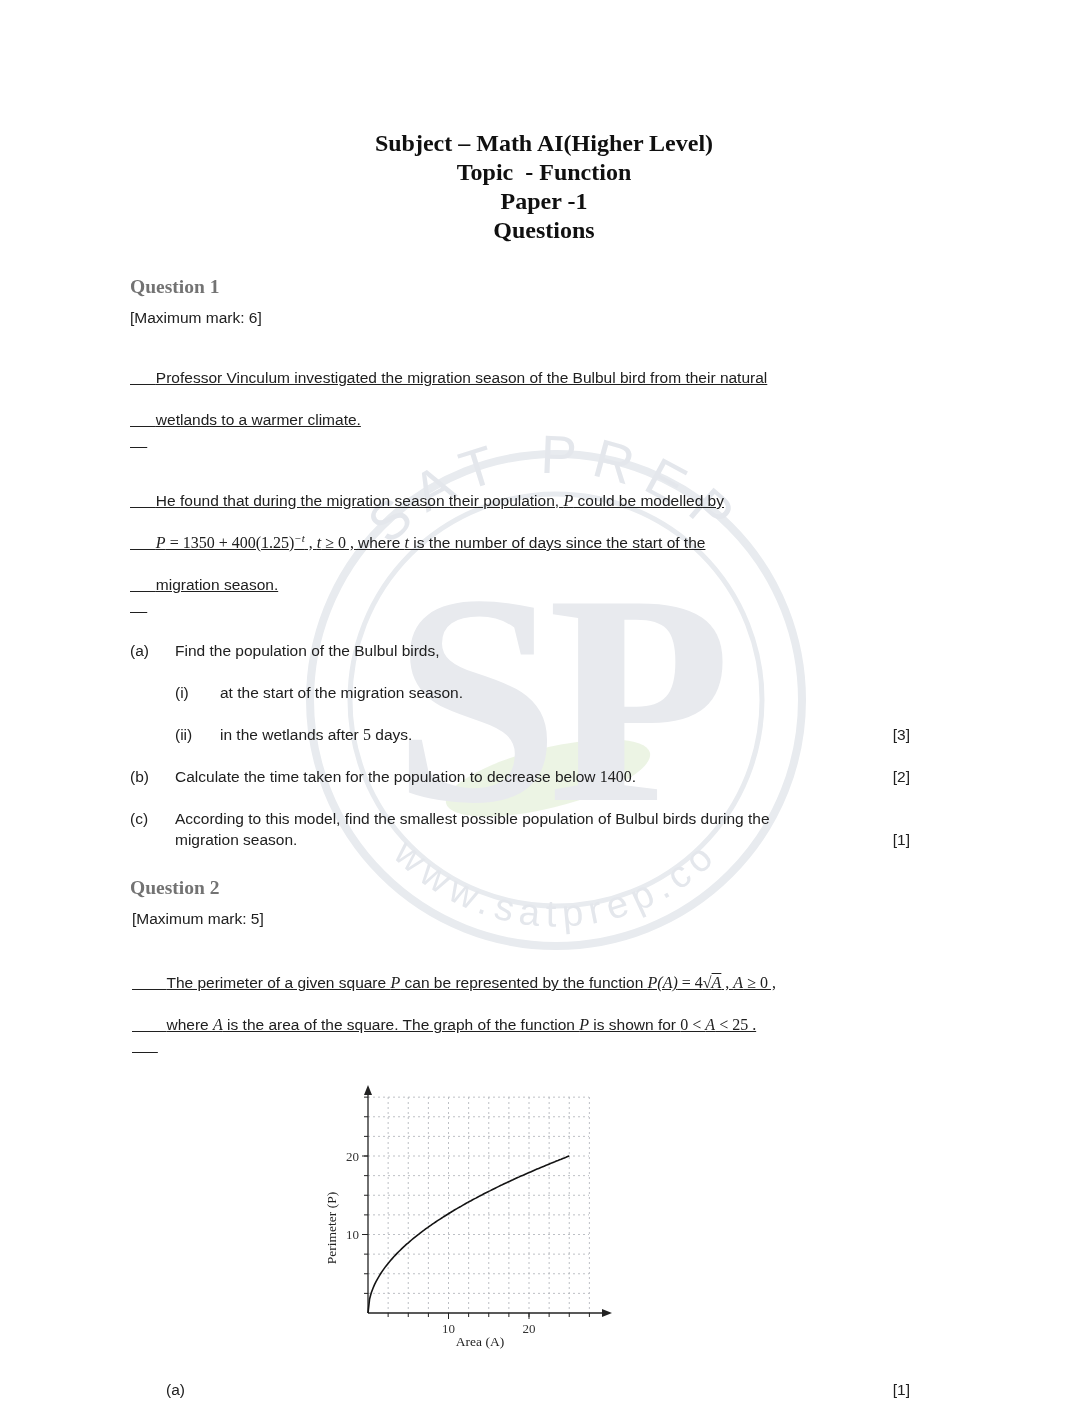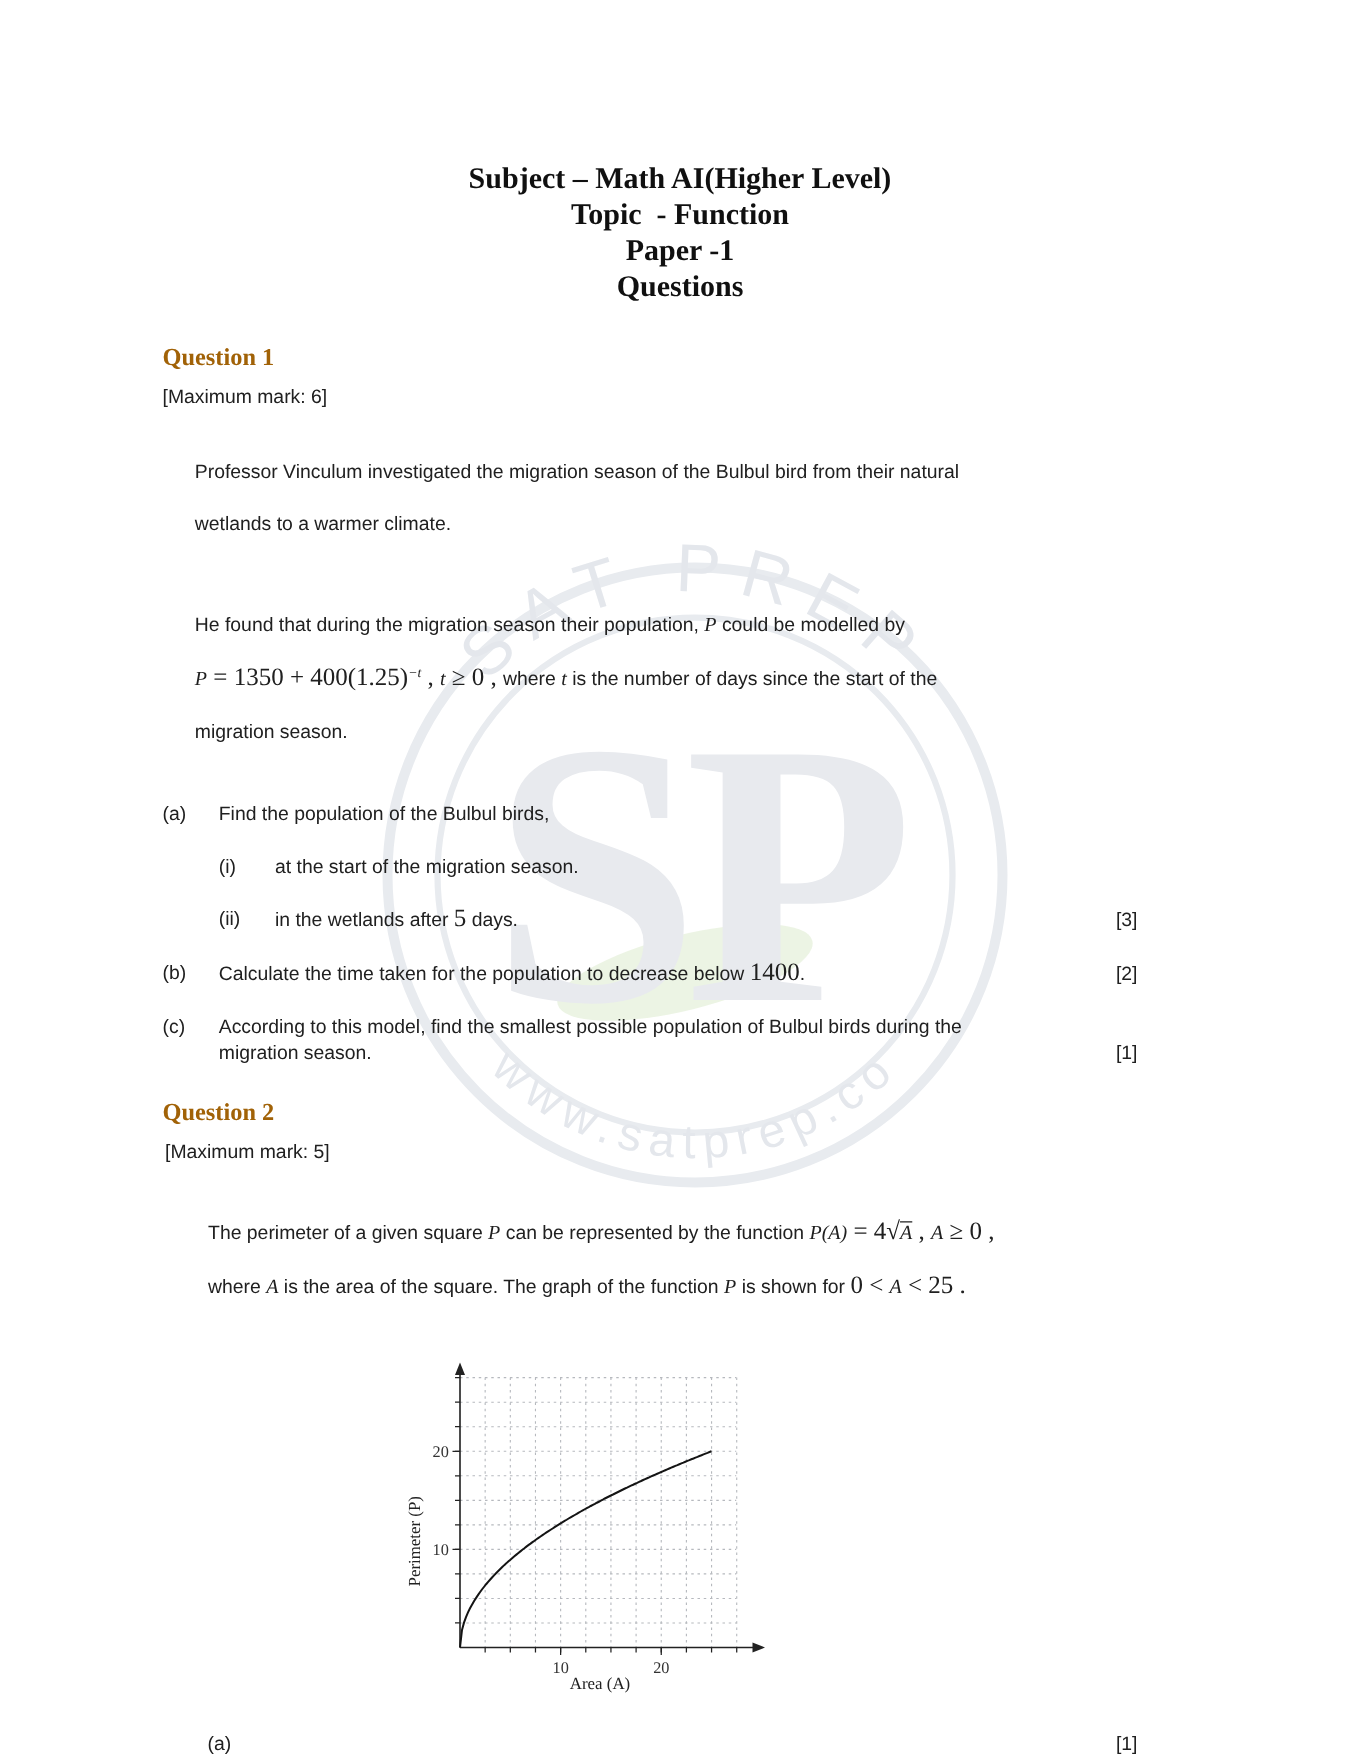--- a/index.html
+++ b/index.html
@@ -6,24 +6,24 @@
   .page{position:relative;width:1088px;height:1408px;background:#ffffff;overflow:hidden;
         font-family:"Liberation Sans",sans-serif;color:#202020;}
   
   .wm{position:absolute;left:0;top:0;width:1088px;height:1408px;pointer-events:none;}
   
   .header{position:absolute;top:129px;left:0;width:1088px;text-align:center;
           font-family:"Liberation Serif",serif;font-weight:700;font-size:24px;line-height:29px;color:#101010;}
   .header .tl{white-space:pre;}
   
   .content{position:absolute;left:130px;top:276px;width:780px;font-size:15.5px;line-height:21px;}
-  .q-heading{font-family:"Liberation Serif",serif;font-weight:700;font-size:19.5px;color:#a16207;}
+  .q-heading{font-family:"Liberation Serif",serif;font-weight:700;font-size:19.5px;color:#737373;}
   .maxmark{margin-top:10px;}
-  .para{margin-top:18px;white-space:pre-wrap;}
-  .m{font-family:"Liberation Serif",serif;font-size:20px;}
+  .para{margin-top:18px;white-space:pre-wrap;text-decoration:underline;}
+  .m{font-family:"Liberation Serif",serif;font-size:16px;}
   .mv{font-family:"Liberation Serif",serif;font-size:16px;font-style:italic;}
   sup.mv{font-size:11px;line-height:0;}
   .sqrtA{text-decoration:overline;}
   
   .row{display:grid;grid-template-columns:45px 45px 1fr 42px;margin-top:21px;white-space:pre-wrap;}
   .row .lbl1{grid-column:1;}
   .row .txt-main{grid-column:2/4;}
   .row .lbl2{grid-column:2;}
   .row .txt-sub{grid-column:3;}
   .row .mark{grid-column:4;text-align:right;align-self:end;}

